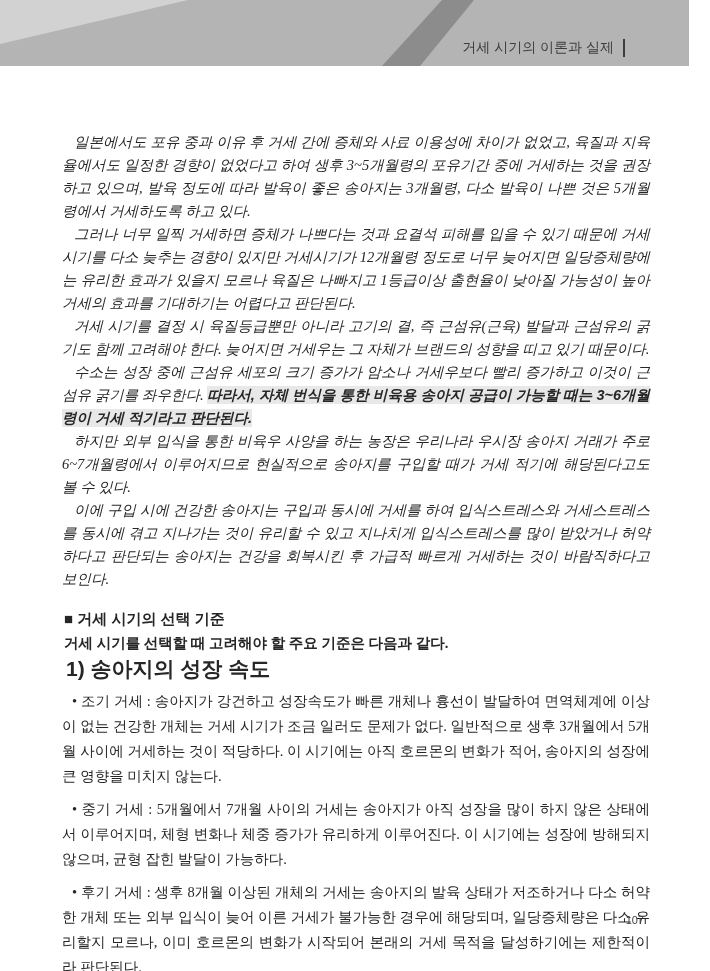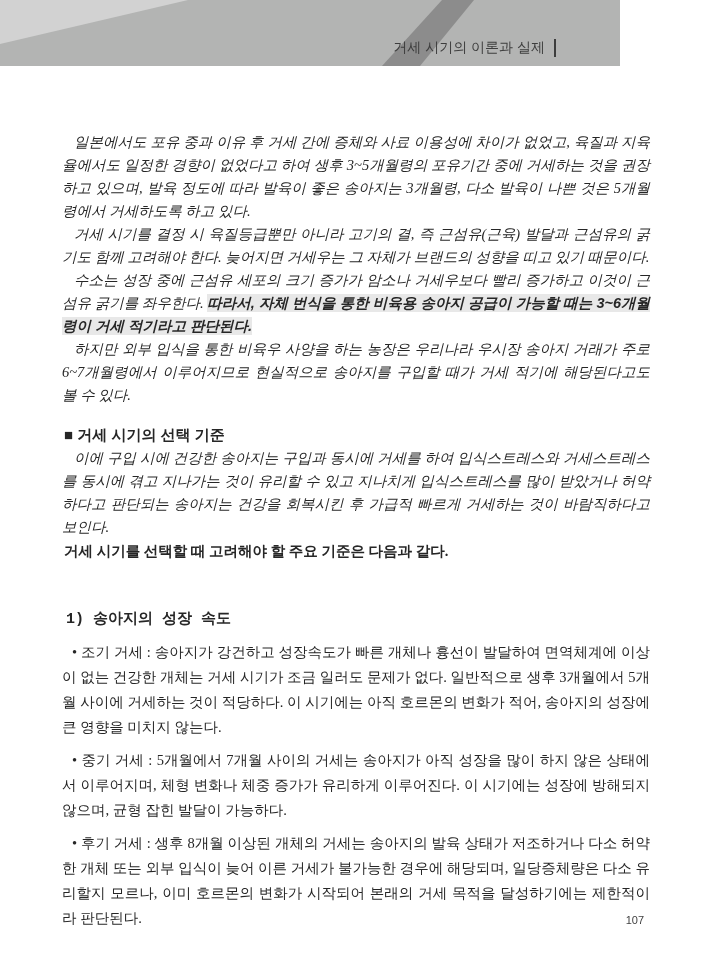--- a/index.html
+++ b/index.html
@@ -9,21 +9,21 @@
     height: 971px;
     background: #ffffff;
     overflow: hidden;
     font-family: "Liberation Serif", "DejaVu Serif", serif;
   }
 
   
   .page-header {
     position: absolute;
     left: 0; top: 0;
-    width: 620px; height: 66px;
+    width: 689px; height: 66px;
     background: var(--header-band, #b3b4b3);
   }
   .tri-light {
     position: absolute; inset: 0;
     background: var(--header-light, #d2d2d2);
     clip-path: polygon(0 0, 188px 0, 0 44px);
   }
   .stripe {
     position: absolute; inset: 0;
     background: var(--header-stripe, #8c8c8c);
@@ -61,26 +61,25 @@
   .section-heading {
     font-family: "Liberation Sans", "DejaVu Sans", sans-serif;
     font-weight: 700;
     font-size: 15px;
     line-height: 25px;
     margin-top: 15px;
     text-indent: 2px;
   }
   .intro       { line-height: 25px; text-indent: 2px; font-weight: bold; }
   .subheading  {
-    font-family: Liberation Mono, monospace;
+    font-family: Liberation Sans, sans-serif;
     font-weight: 700;
-    font-size: 15px;
+    font-size: 21px;
     line-height: 25px;
     text-indent: 4px;
-    margin-top: 43px;
   }
   .bullet      { line-height: 25px; text-indent: 10px; margin-top: 8px; }
   .hl {
     font-family: "Liberation Sans", "DejaVu Sans", sans-serif;
     font-weight: 700;
     background: var(--highlight-bg, #e8e8e8);
     padding: 1px 0;
   }
 
   
@@ -102,25 +101,26 @@
     <div class="stripe"></div>
     <div class="title-wrap">
       <span>거세 시기의 이론과 실제</span>
       <span class="title-bar"></span>
     </div>
   </header>
 
   <main class="page-body">
 
   <p class="blk paragraph"><span>일본에서도 포유 중과 이유 후 거세 간에 증체와 사료 이용성에 차이가 없었고, 육질과 지육율에서도 일정한 경향이 없었다고 하여 생후 3~5개월령의 포유기간 중에 거세하는 것을 권장하고 있으며, 발육 정도에 따라 발육이 좋은 송아지는 3개월령, 다소 발육이 나쁜 것은 5개월령에서 거세하도록 하고 있다.</span></p>
+      <p class="blk paragraph"><span>그러나 너무 일찍 거세하면 증체가 나쁘다는 것과 요결석 피해를 입을 수 있기 때문에 거세시기를 다소 늦추는 경향이 있지만 거세시기가 12개월령 정도로 너무 늦어지면 일당증체량에는 유리한 효과가 있을지 모르나 육질은 나빠지고 1등급이상 출현율이 낮아질 가능성이 높아 거세의 효과를 기대하기는 어렵다고 판단된다.</span></p>
       <p class="blk paragraph"><span>거세 시기를 결정 시 육질등급뿐만 아니라 고기의 결, 즉 근섬유(근육) 발달과 근섬유의 굵기도 함께 고려해야 한다. 늦어지면 거세우는 그 자체가 브랜드의 성향을 띠고 있기 때문이다.</span></p>
       <p class="blk paragraph"><span>수소는 성장 중에 근섬유 세포의 크기 증가가 암소나 거세우보다 빨리 증가하고 이것이 근섬유 굵기를 좌우한다. </span><span class="hl">따라서, 자체 번식을 통한 비육용 송아지 공급이 가능할 때는 3~6개월령이 거세 적기라고 판단된다.</span></p>
       <p class="blk paragraph"><span>하지만 외부 입식을 통한 비육우 사양을 하는 농장은 우리나라 우시장 송아지 거래가 주로 6~7개월령에서 이루어지므로 현실적으로 송아지를 구입할 때가 거세 적기에 해당된다고도 볼 수 있다.</span></p>
+      <p class="blk paragraph"><span>이에 구입 시에 건강한 송아지는 구입과 동시에 거세를 하여 입식스트레스와 거세스트레스를 동시에 겪고 지나가는 것이 유리할 수 있고 지나치게 입식스트레스를 많이 받았거나 허약하다고 판단되는 송아지는 건강을 회복시킨 후 가급적 빠르게 거세하는 것이 바람직하다고 보인다.</span></p>
       <p class="blk section-heading"><span style="font-weight: 700;">■ 거세 시기의 선택 기준</span></p>
-      <p class="blk paragraph"><span>이에 구입 시에 건강한 송아지는 구입과 동시에 거세를 하여 입식스트레스와 거세스트레스를 동시에 겪고 지나가는 것이 유리할 수 있고 지나치게 입식스트레스를 많이 받았거나 허약하다고 판단되는 송아지는 건강을 회복시킨 후 가급적 빠르게 거세하는 것이 바람직하다고 보인다.</span></p>
       <p class="blk intro"><span>거세 시기를 선택할 때 고려해야 할 주요 기준은 다음과 같다.</span></p>
       <p class="blk subheading"><span style="font-weight: 700;">1) 송아지의 성장 속도</span></p>
       <p class="blk bullet"><span>• 조기 거세 : 송아지가 강건하고 성장속도가 빠른 개체나 흉선이 발달하여 면역체계에 이상이 없는 건강한 개체는 거세 시기가 조금 일러도 문제가 없다. 일반적으로 생후 3개월에서 5개월 사이에 거세하는 것이 적당하다. 이 시기에는 아직 호르몬의 변화가 적어, 송아지의 성장에 큰 영향을 미치지 않는다.</span></p>
       <p class="blk bullet"><span>• 중기 거세 : 5개월에서 7개월 사이의 거세는 송아지가 아직 성장을 많이 하지 않은 상태에서 이루어지며, 체형 변화나 체중 증가가 유리하게 이루어진다. 이 시기에는 성장에 방해되지 않으며, 균형 잡힌 발달이 가능하다.</span></p>
       <p class="blk bullet"><span>• 후기 거세 : 생후 8개월 이상된 개체의 거세는 송아지의 발육 상태가 저조하거나 다소 허약한 개체 또는 외부 입식이 늦어 이른 거세가 불가능한 경우에 해당되며, 일당증체량은 다소 유리할지 모르나, 이미 호르몬의 변화가 시작되어 본래의 거세 목적을 달성하기에는 제한적이라 판단된다.</span></p>
       <p class="blk subheading"><span style="font-weight: 700;">2) 육질 개선 효과</span></p>
     </main>
 
   <footer class="page-footer">
     <span>107</span>

